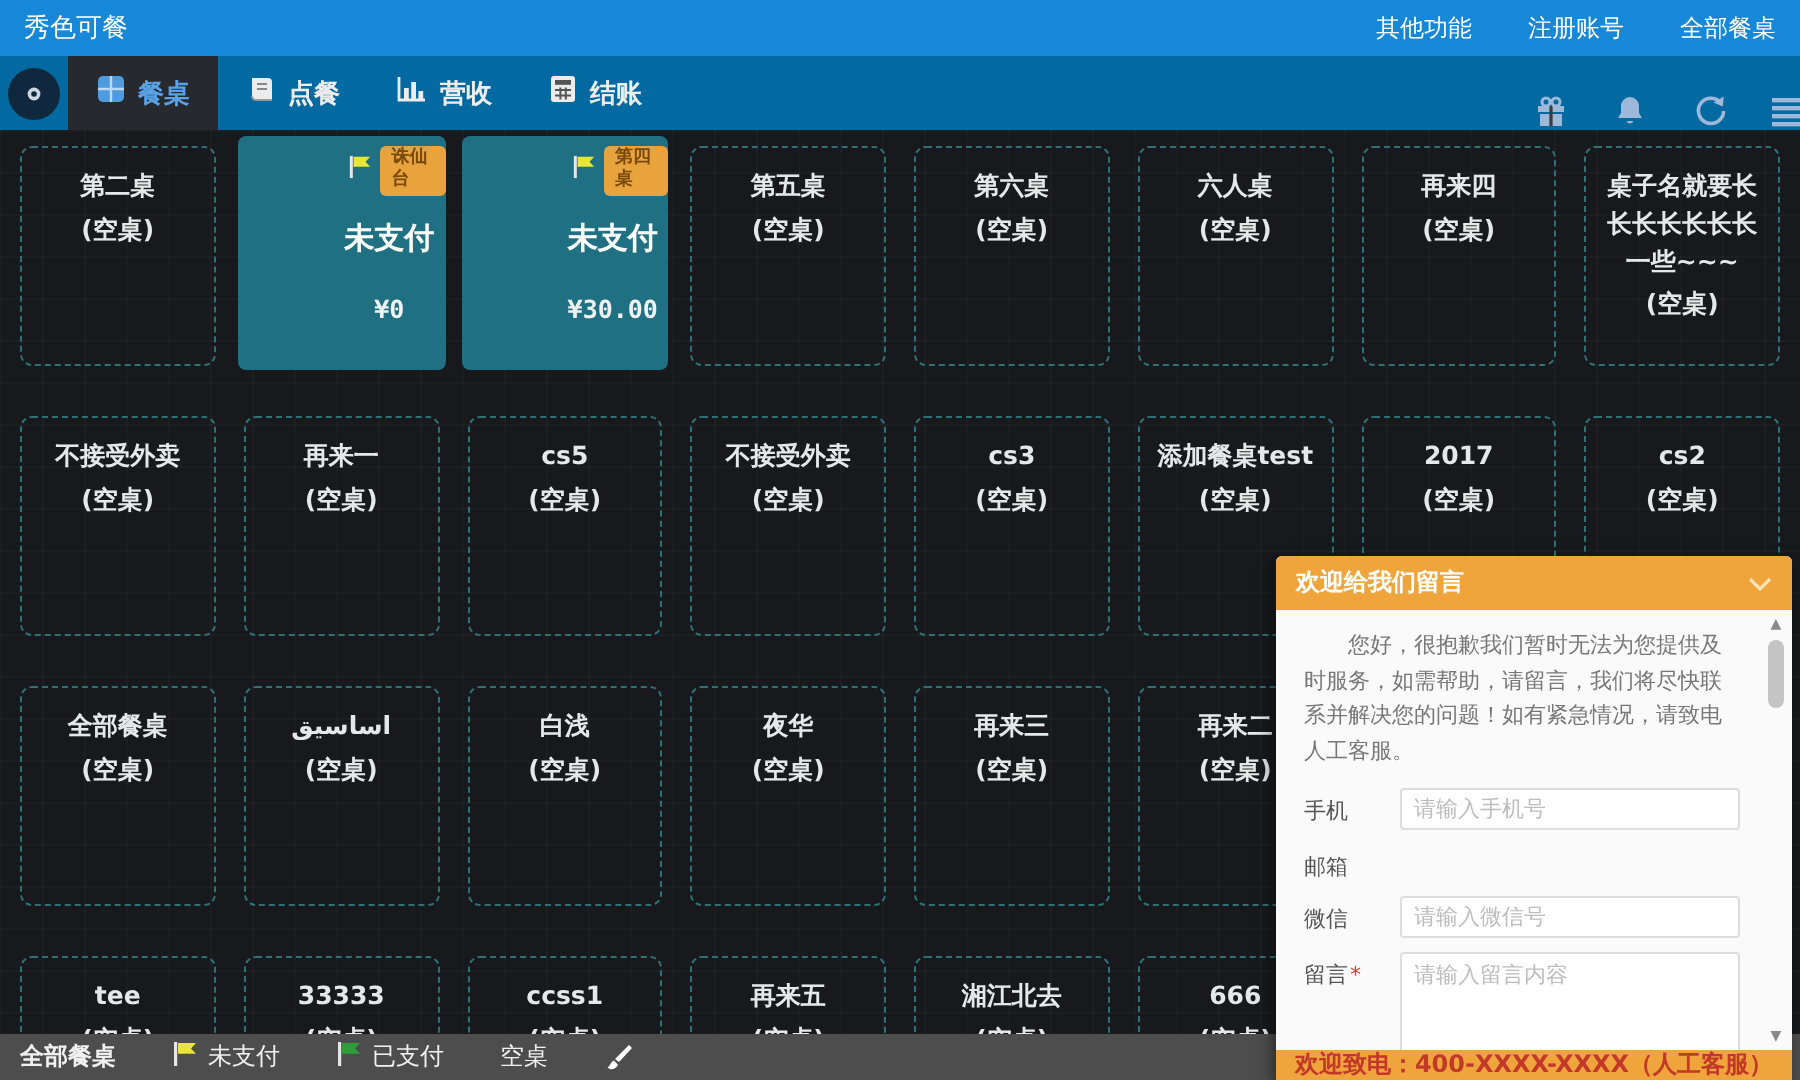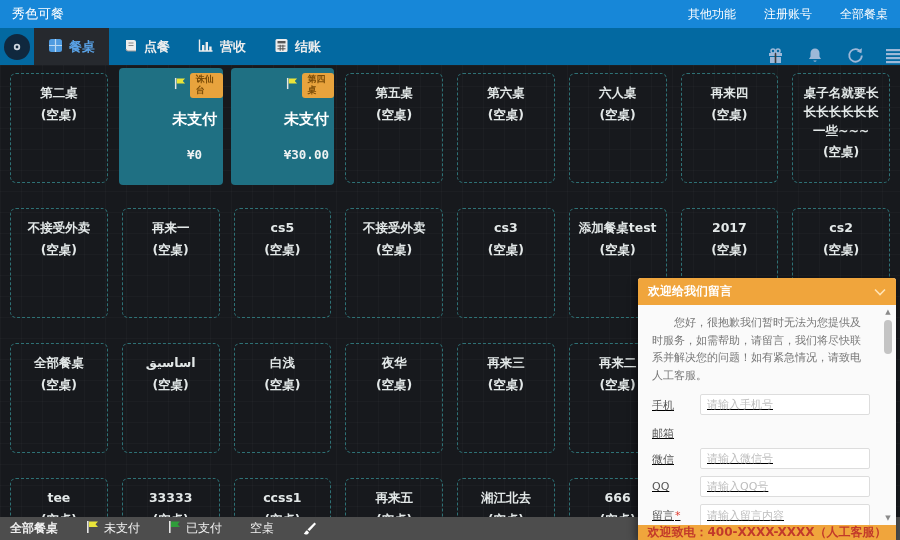--- a/index.html
+++ b/index.html
@@ -75,21 +75,21 @@
     display:flex;flex-direction:column;background:#fafafa;
     box-shadow:-2px 2px 8px rgba(0,0,0,0.45);border-radius:3px 3px 0 0;overflow:hidden;
   }
   .modal-header{
     background:#f0a53c;height:27px;flex:0 0 auto;display:flex;align-items:center;
     padding:0 10px;color:#fff;font-size:12px;font-weight:bold;
   }
   .modal-header .chev{margin-left:auto;cursor:pointer;display:flex;}
   .modal-body{flex:1 1 auto;overflow:hidden;position:relative;padding:9px 26px 0 14px;box-sizing:border-box;}
   .msg{color:#777;font-size:11px;line-height:1.6;text-indent:2em;margin:0 0 10px;}
-  .form-row{display:flex;margin-bottom:7px;text-decoration:underline;}
+  .form-row{display:flex;margin-bottom:7px;}
   .flabel{flex:0 0 36px;font-size:11px;color:#555;padding-top:4px;}
   .flabel .req{color:#e03b2f;margin-left:1px;}
   .form-row input,.form-row textarea{
     flex:1 1 auto;min-width:0;border:1px solid #ddd;border-radius:2px;background:#fff;
     font-size:11px;color:#333;padding:3px 6px;box-sizing:border-box;height:21px;outline:none;
     font-family:"DejaVu Sans","Liberation Sans",sans-serif;resize:none;margin-left:12px;
   }
   .form-row textarea{height:78px;}
   .form-row input::placeholder,.form-row textarea::placeholder{color:#bdbdbd;}
   .mscroll{position:absolute;right:3px;top:3px;bottom:3px;width:10px;}
@@ -393,24 +393,20 @@
           <input placeholder="请输入手机号" style="">
         </div>
         <div class="form-row">
           <label class="flabel">邮箱</label>
         </div>
         <div class="form-row">
           <label class="flabel">微信</label>
           <input placeholder="请输入微信号" style="">
         </div>
         <div class="form-row">
-          <label class="flabel">QQ</label>
-          <input placeholder="请输入QQ号" style="">
-        </div>
-        <div class="form-row">
           <label class="flabel">留言<span class="req">*</span></label>
           <textarea placeholder="请输入留言内容" style=""></textarea>
         </div>
       </div>
     <div class="mscroll">
       <div class="arr up">▲</div>
       <div class="thumb"></div>
       <div class="arr down">▼</div>
     </div>
   </div>

